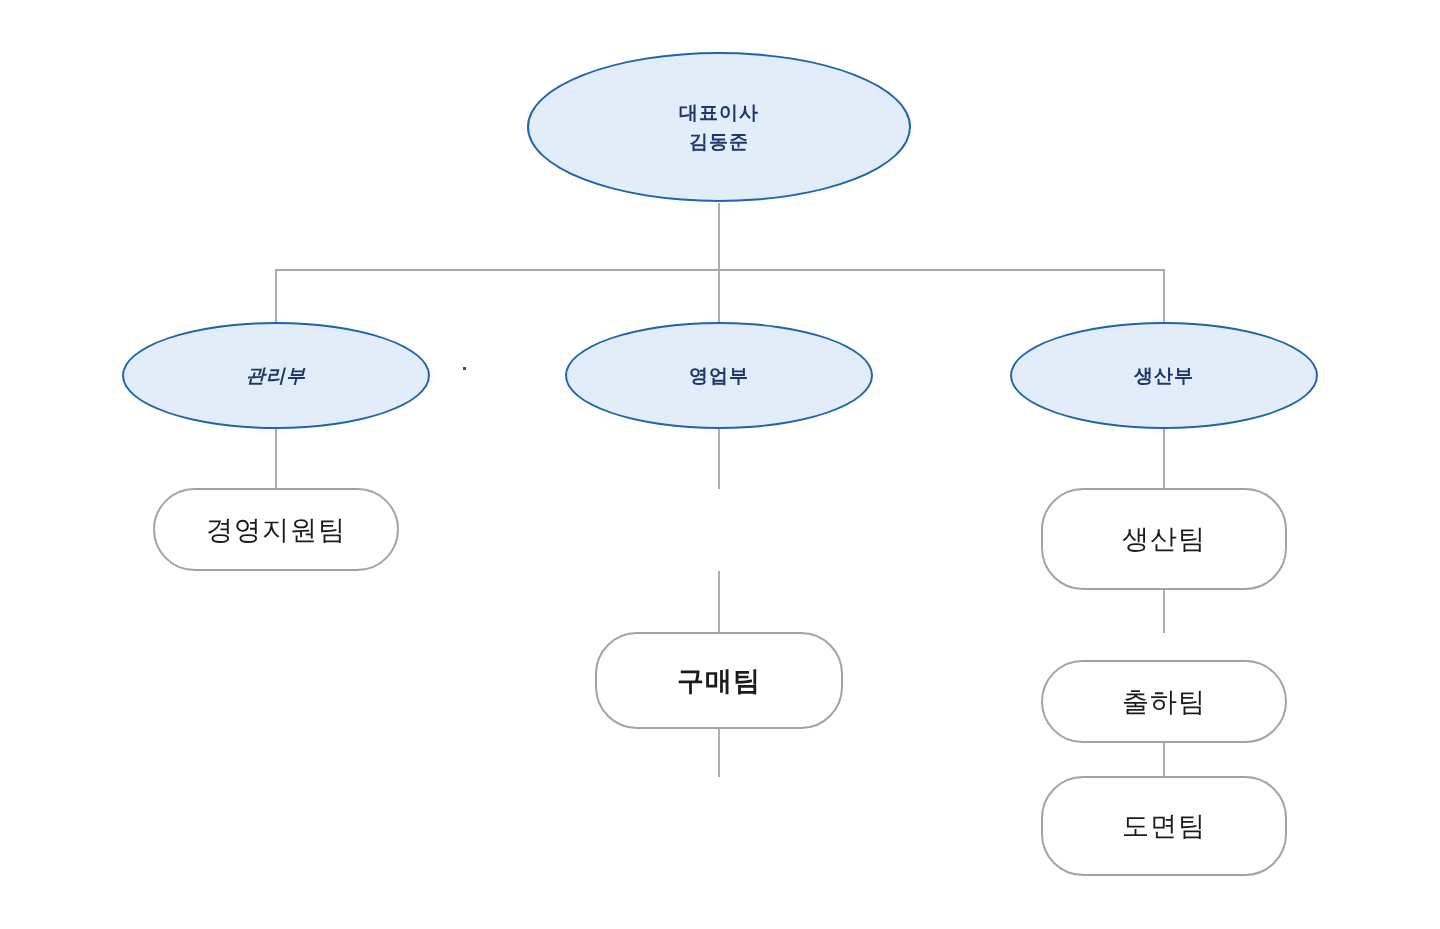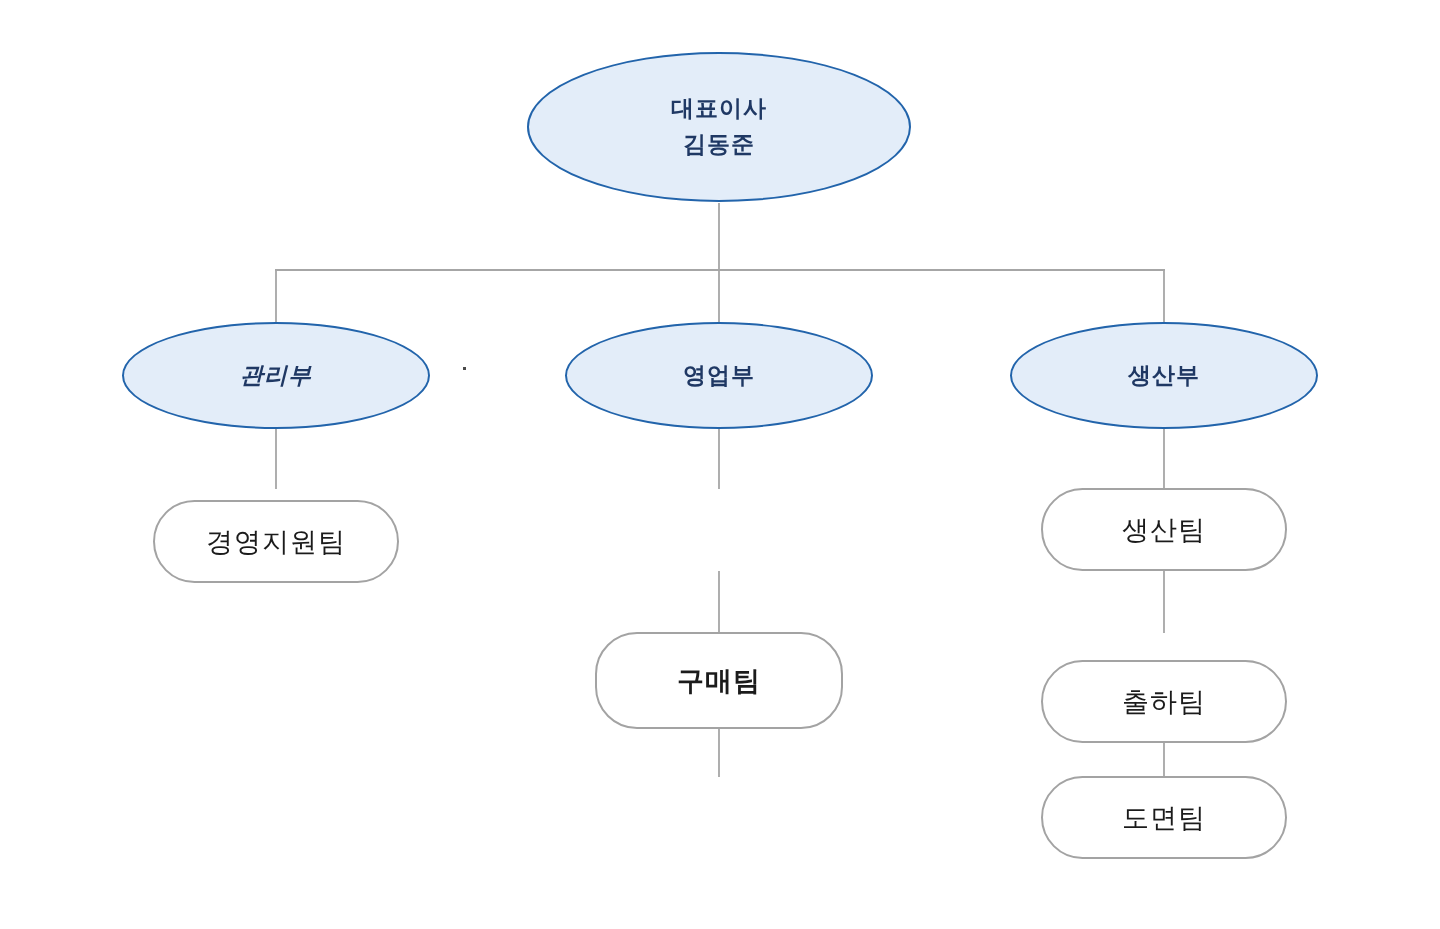--- a/index.html
+++ b/index.html
@@ -31,21 +31,21 @@
     justify-content: center;
     box-sizing: border-box;
     text-align: center;
   }
   .ellipse {
     border: 2.5px solid #2264ab;
     background: #e3edf9;
     border-radius: 50%;
     color: #1f3864;
     font-weight: bold;
-    font-size: 23px;
+    font-size: 19px;
     line-height: 1.55;
     letter-spacing: 1px;
   }
   .team {
     border: 2px solid #a3a3a3;
     background: #ffffff;
     border-radius: 42px;
     color: #1b1b1b;
     font-weight: normal;
     font-size: 27px;
@@ -88,33 +88,33 @@
   <div class="node ellipse" style="left:122px; top:322px; width:308px; height:107px;font-style:italic;">
     <span>관리부</span>
   </div>
   <div class="node ellipse" style="left:565px; top:322px; width:308px; height:107px;">
     <span>영업부</span>
   </div>
   <div class="node ellipse" style="left:1010px; top:322px; width:308px; height:107px;">
     <span>생산부</span>
   </div>
 
-  <div class="node team" style="left:153px; top:488px; width:246px; height:83px;margin-top:12px;">
+  <div class="node team" style="left:153px; top:488px; width:246px; height:83px;">
     <span>경영지원팀</span>
   </div>
 
   <div class="node team" style="left:595px; top:632px; width:248px; height:97px;font-weight:bold;">
     <span>구매팀</span>
   </div>
 
-  <div class="node team" style="left:1041px; top:488px; width:246px; height:83px;">
+  <div class="node team" style="left:1041px; top:488px; width:246px; height:102px;">
     <span>생산팀</span>
   </div>
   <div class="node team" style="left:1041px; top:632px; width:246px; height:83px;margin-top:28px;">
     <span>출하팀</span>
   </div>
-  <div class="node team" style="left:1041px; top:776px; width:246px; height:83px;">
+  <div class="node team" style="left:1041px; top:776px; width:246px; height:100px;">
     <span>도면팀</span>
   </div>
 
   <div class="stray-dot"></div>
 
 </div>
 
 </body></html>

